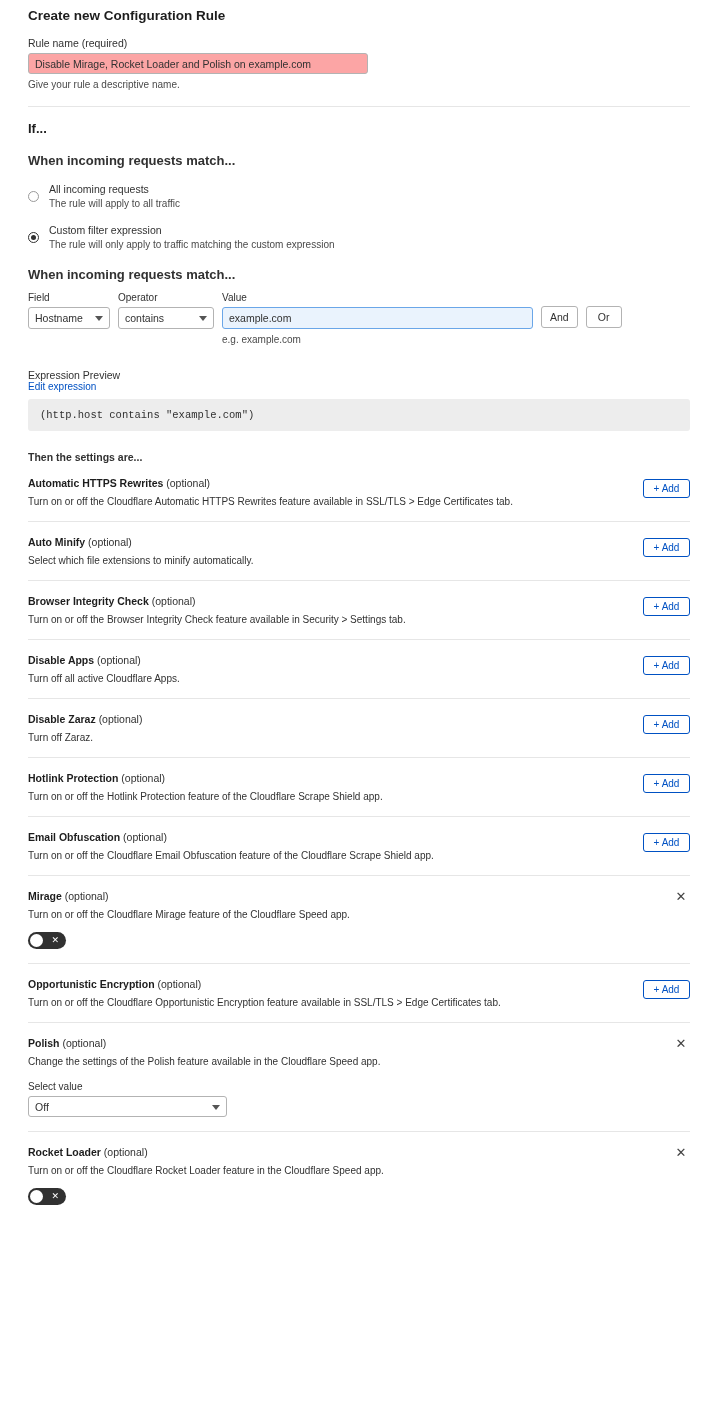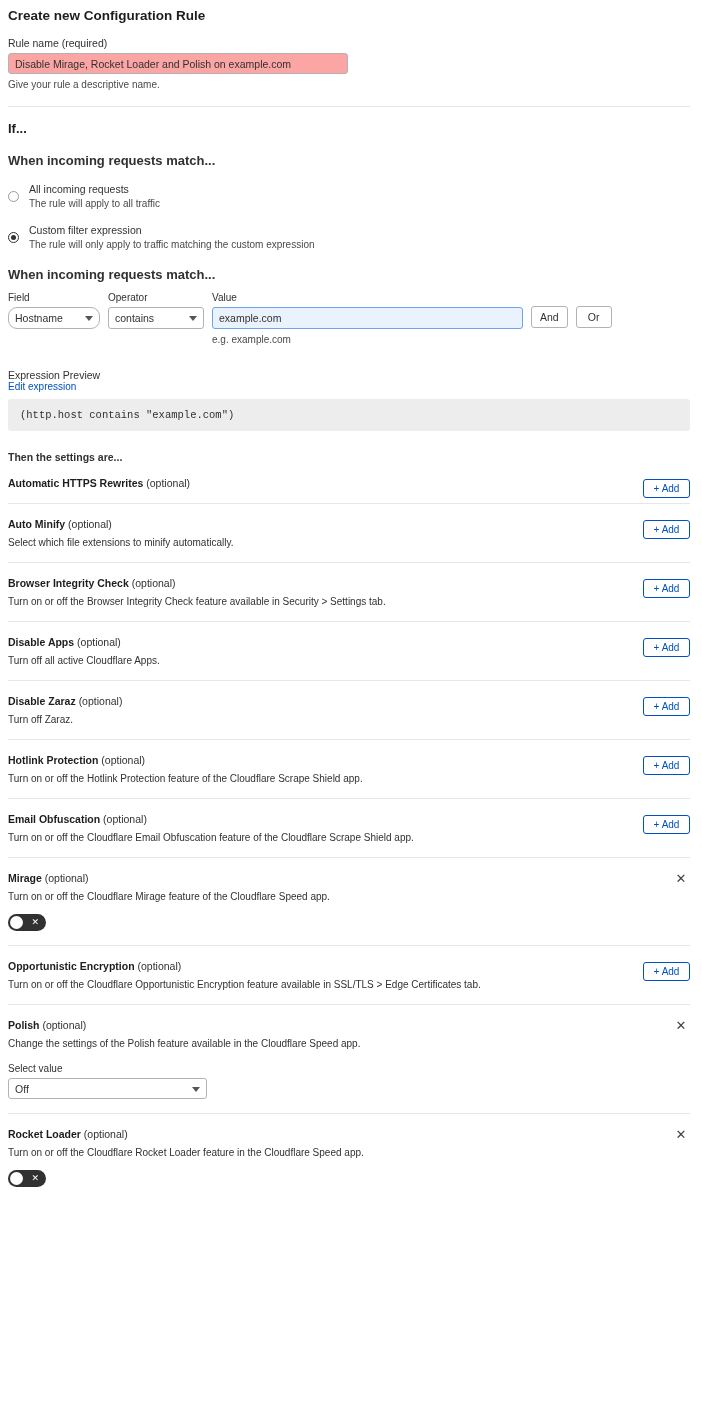--- a/index.html
+++ b/index.html
@@ -4,21 +4,21 @@
 <style>
   * { box-sizing: border-box; }
   html, body {
     margin: 0; padding: 0;
     background: #ffffff;
     font-family: "Liberation Sans", sans-serif;
     color: #313131;
   }
   body { width: 702px; min-height: 1418px; position: relative; }
 
-  .page { padding: 0 12px 0 8px; }
+  .page { padding: 0 12px 0 28px; }
 
   .page-title {
     font-size: 13.5px;
     font-weight: bold;
     color: #1d1d1d;
     padding-top: 8px;
     margin-bottom: 14px;
   }
 
   .field-label {
@@ -126,21 +126,21 @@
   }
   .select .caret {
     position: absolute;
     right: 6px; top: 50%;
     margin-top: -2px;
     width: 0; height: 0;
     border-left: 4px solid transparent;
     border-right: 4px solid transparent;
     border-top: 5px solid #555;
   }
-  .select.field { width: 92px; border-radius: 9px; }
+  .select.field { width: 82px; }
   .select.operator { width: 96px; }
 
   .value-input {
     width: 311px;
     height: 22px;
     border: 1px solid #6aa6e8;
     border-radius: 3px;
     background: #eaf3fd;
     font-size: 10.5px;
     font-family: "Liberation Sans", sans-serif;
@@ -358,20 +358,21 @@
   </div>
   <div class="preview-box">(http.host contains "example.com")</div>
 
   <div class="then-head">Then the settings are...</div>
 
   <div class="setting">
     <div class="setting-title">
       <span>Automatic HTTPS Rewrites</span>
       <span class="optional">(optional)</span>
     </div>
+    <div class="setting-desc">Turn on or off the Cloudflare Automatic HTTPS Rewrites feature available in SSL/TLS &gt; Edge Certificates tab.</div>
     <button class="add-btn">+ Add</button>
   </div>
 
   <div class="setting">
     <div class="setting-title">
       <span>Auto Minify</span>
       <span class="optional">(optional)</span>
     </div>
     <div class="setting-desc">Select which file extensions to minify automatically.</div>
     <button class="add-btn">+ Add</button>

